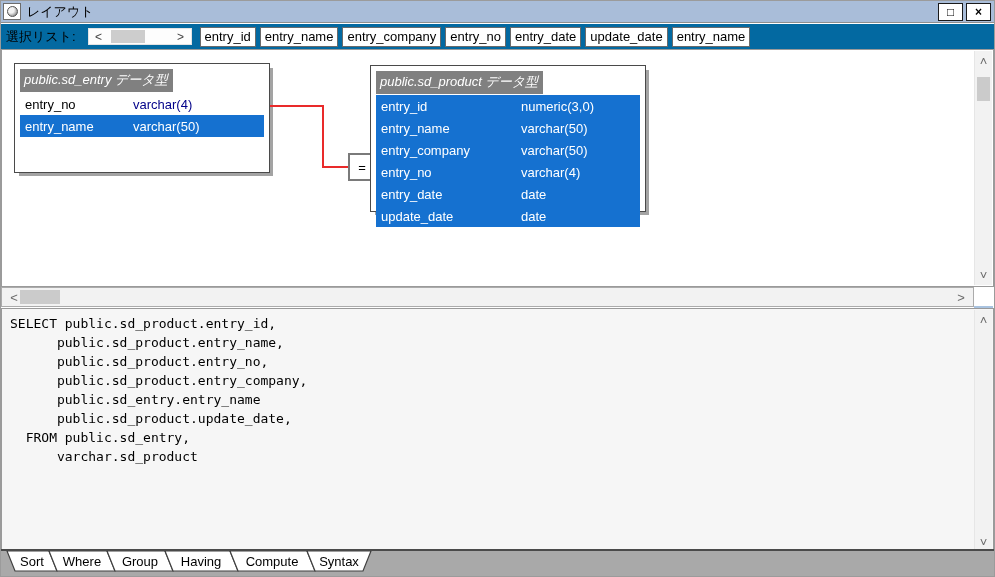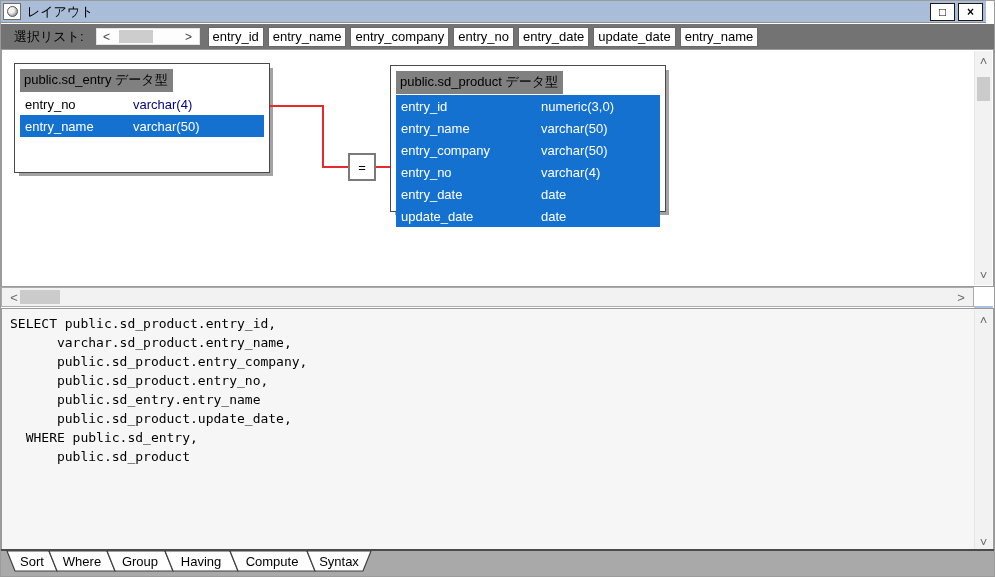--- a/index.html
+++ b/index.html
@@ -5,53 +5,53 @@
   :root{
     --titlebar:#a9bdd9; --sel:#1571d0; --hdr:#808080; --join:#e92a2a;
     --type:#000089; --corner:#a9c3e0; --track:#f2f2f2; --thumb:#cbcbcb;
   }
   *{box-sizing:border-box; margin:0; padding:0;}
   body{font-family:"Liberation Sans","DejaVu Sans",sans-serif; background:#fff;}
   .window{position:relative; width:995px; height:577px; background:#fff;
           border:1px solid #9b9b9b; overflow:hidden; font-size:13px; color:#000;}
 
   
-  .titlebar{position:absolute; top:0; left:0; right:8px; height:22px;
+  .titlebar{position:absolute; top:0; left:0; right:0; height:22px;
             background:var(--titlebar); border-bottom:1px solid #8f8f8f;
             display:flex; align-items:center;text-align:center;}
   .appicon{width:18px; height:17px; background:#fff; border:1px solid #6d6d6d;
            margin-left:2px; display:flex; align-items:center; justify-content:center;}
   .globe{width:11px; height:11px; border-radius:50%; border:1px solid #555;
          background:radial-gradient(circle at 35% 35%, #f2f2f2 0 35%, #8a8a8a 80%);}
   .wtitle{margin-left:6px; font-size:13px;}
   .winbtns{margin-left:auto; display:flex; gap:3px; padding-right:3px;}
   .winbtn{width:25px; height:18px; background:#fff; border:1px solid #1a1a1a;
           display:flex; align-items:center; justify-content:center;
           font-size:12px; font-weight:bold; line-height:1; cursor:default;}
 
   
-  .selrow{position:absolute; top:23px; left:0; right:0; height:25px; background:#737373;
-          display:flex; align-items:center; padding-left:13px;}
+  .selrow{position:absolute; top:23px; left:0; right:0; height:25px; background:#0369a1;
+          display:flex; align-items:center; padding-left:5px;}
   .sellabel{font-size:13px; margin-right:12px;}
   .minisb{position:relative; width:104px; height:17px; background:#fdfdfd;
           border:1px solid #e3e3e3; margin-right:8px; flex:none;}
   .minisb .arr{position:absolute; top:0; height:100%; width:16px; display:flex;
                align-items:center; justify-content:center; color:#444; font-size:12px;}
   .minisb .arr.l{left:2px;} .minisb .arr.r{right:2px;}
   .minisb .th{position:absolute; left:22px; top:1px; width:34px; height:13px; background:#cdcdcd;}
   .chip{border:1px solid #6a6a6a; background:#fff; padding:1px 4px 2px 4px;
         margin-right:4px; font-size:13px; white-space:nowrap;}
 
   
   .diagram{position:absolute; top:48px; left:0; right:0; height:238px;
            background:#fff; border:1px solid #9a9a9a;}
   .tbox{position:absolute; background:#fff; border:1px solid #4a4a4a;
         box-shadow:4px 4px 0 -1px #a3a3a3; padding:3px;}
-  .thead{display:inline-block; background:var(--hdr); color:#000000;
-         padding:2px 5px 3px 4px; margin:2px 0 1px 2px; font-size:13px;}
+  .thead{display:inline-block; background:var(--hdr); color:#ffffff;
+         padding:2px 5px 3px 4px; margin:2px 0 1px 2px; font-size:13px;font-style:italic;}
   .trow{display:flex; height:22px; align-items:center; padding:0 5px;
         margin:0 2px; font-size:13px;}
   .trow .cname{flex:none;}
   .trow.selected{background:var(--sel); color:#fff;}
   .trow.plain .ctype{color:var(--type);}
   .t1 .cname{width:108px;} .t2 .cname{width:140px;}
   .jline{position:absolute; background:var(--join);}
   .jbox{position:absolute; left:346px; top:103px; width:28px; height:28px;
         background:#fff; border:2px solid #7a7a7a; display:flex;
         align-items:center; justify-content:center; font-size:13px;}
@@ -133,21 +133,21 @@
         <span class="ctype">varchar(50)</span>
       </div>
     </div>
 
     <div class="jline" style="left:268px; top:55px; width:54px; height:2px;"></div>
     <div class="jline" style="left:320px; top:55px; width:2px; height:63px;"></div>
     <div class="jline" style="left:322px; top:116px; width:24px; height:2px;"></div>
     <div class="jline" style="left:374px; top:116px; width:16px; height:2px;"></div>
     <div class="jbox">=</div>
 
-    <div class="tbox t2" style="left:388px; top:15px; width:276px; height:147px;">
+    <div class="tbox t2" style="left:368px; top:15px; width:276px; height:147px;">
       <div class="thead">public.sd_product データ型</div>
       <div class="trow selected">
         <span class="cname">entry_id</span>
         <span class="ctype">numeric(3,0)</span>
       </div>
       <div class="trow selected">
         <span class="cname">entry_name</span>
         <span class="ctype">varchar(50)</span>
       </div>
       <div class="trow selected">
@@ -178,27 +178,27 @@
   <div class="hsbrow">
     <span class="arr l">˂</span>
     <span class="th"></span>
     <span class="arr r">˃</span>
   </div>
   <div class="corner"></div>
 
   <div class="sqlpanel">
     <div class="sqltext">
       <div>SELECT public.sd_product.entry_id,</div>
-      <div>      varchar.sd_product.entry_name,</div>
+      <div>      public.sd_product.entry_name,</div>
+      <div>      public.sd_product.entry_no,</div>
       <div>      public.sd_product.entry_company,</div>
-      <div>      public.sd_product.entry_no,</div>
       <div>      public.sd_entry.entry_name</div>
       <div>      public.sd_product.update_date,</div>
-      <div>  WHERE public.sd_entry,</div>
-      <div>      public.sd_product</div>
+      <div>  FROM public.sd_entry,</div>
+      <div>      varchar.sd_product</div>
     </div>
     <div class="vsb" style="bottom:21px;">
       <span class="arr up">˄</span>
       <span class="arr dn">˅</span>
     </div>
     <div class="hsb2">
       <span class="arr l">˂</span>
       <span class="arr r">˃</span>
     </div>
   </div>

